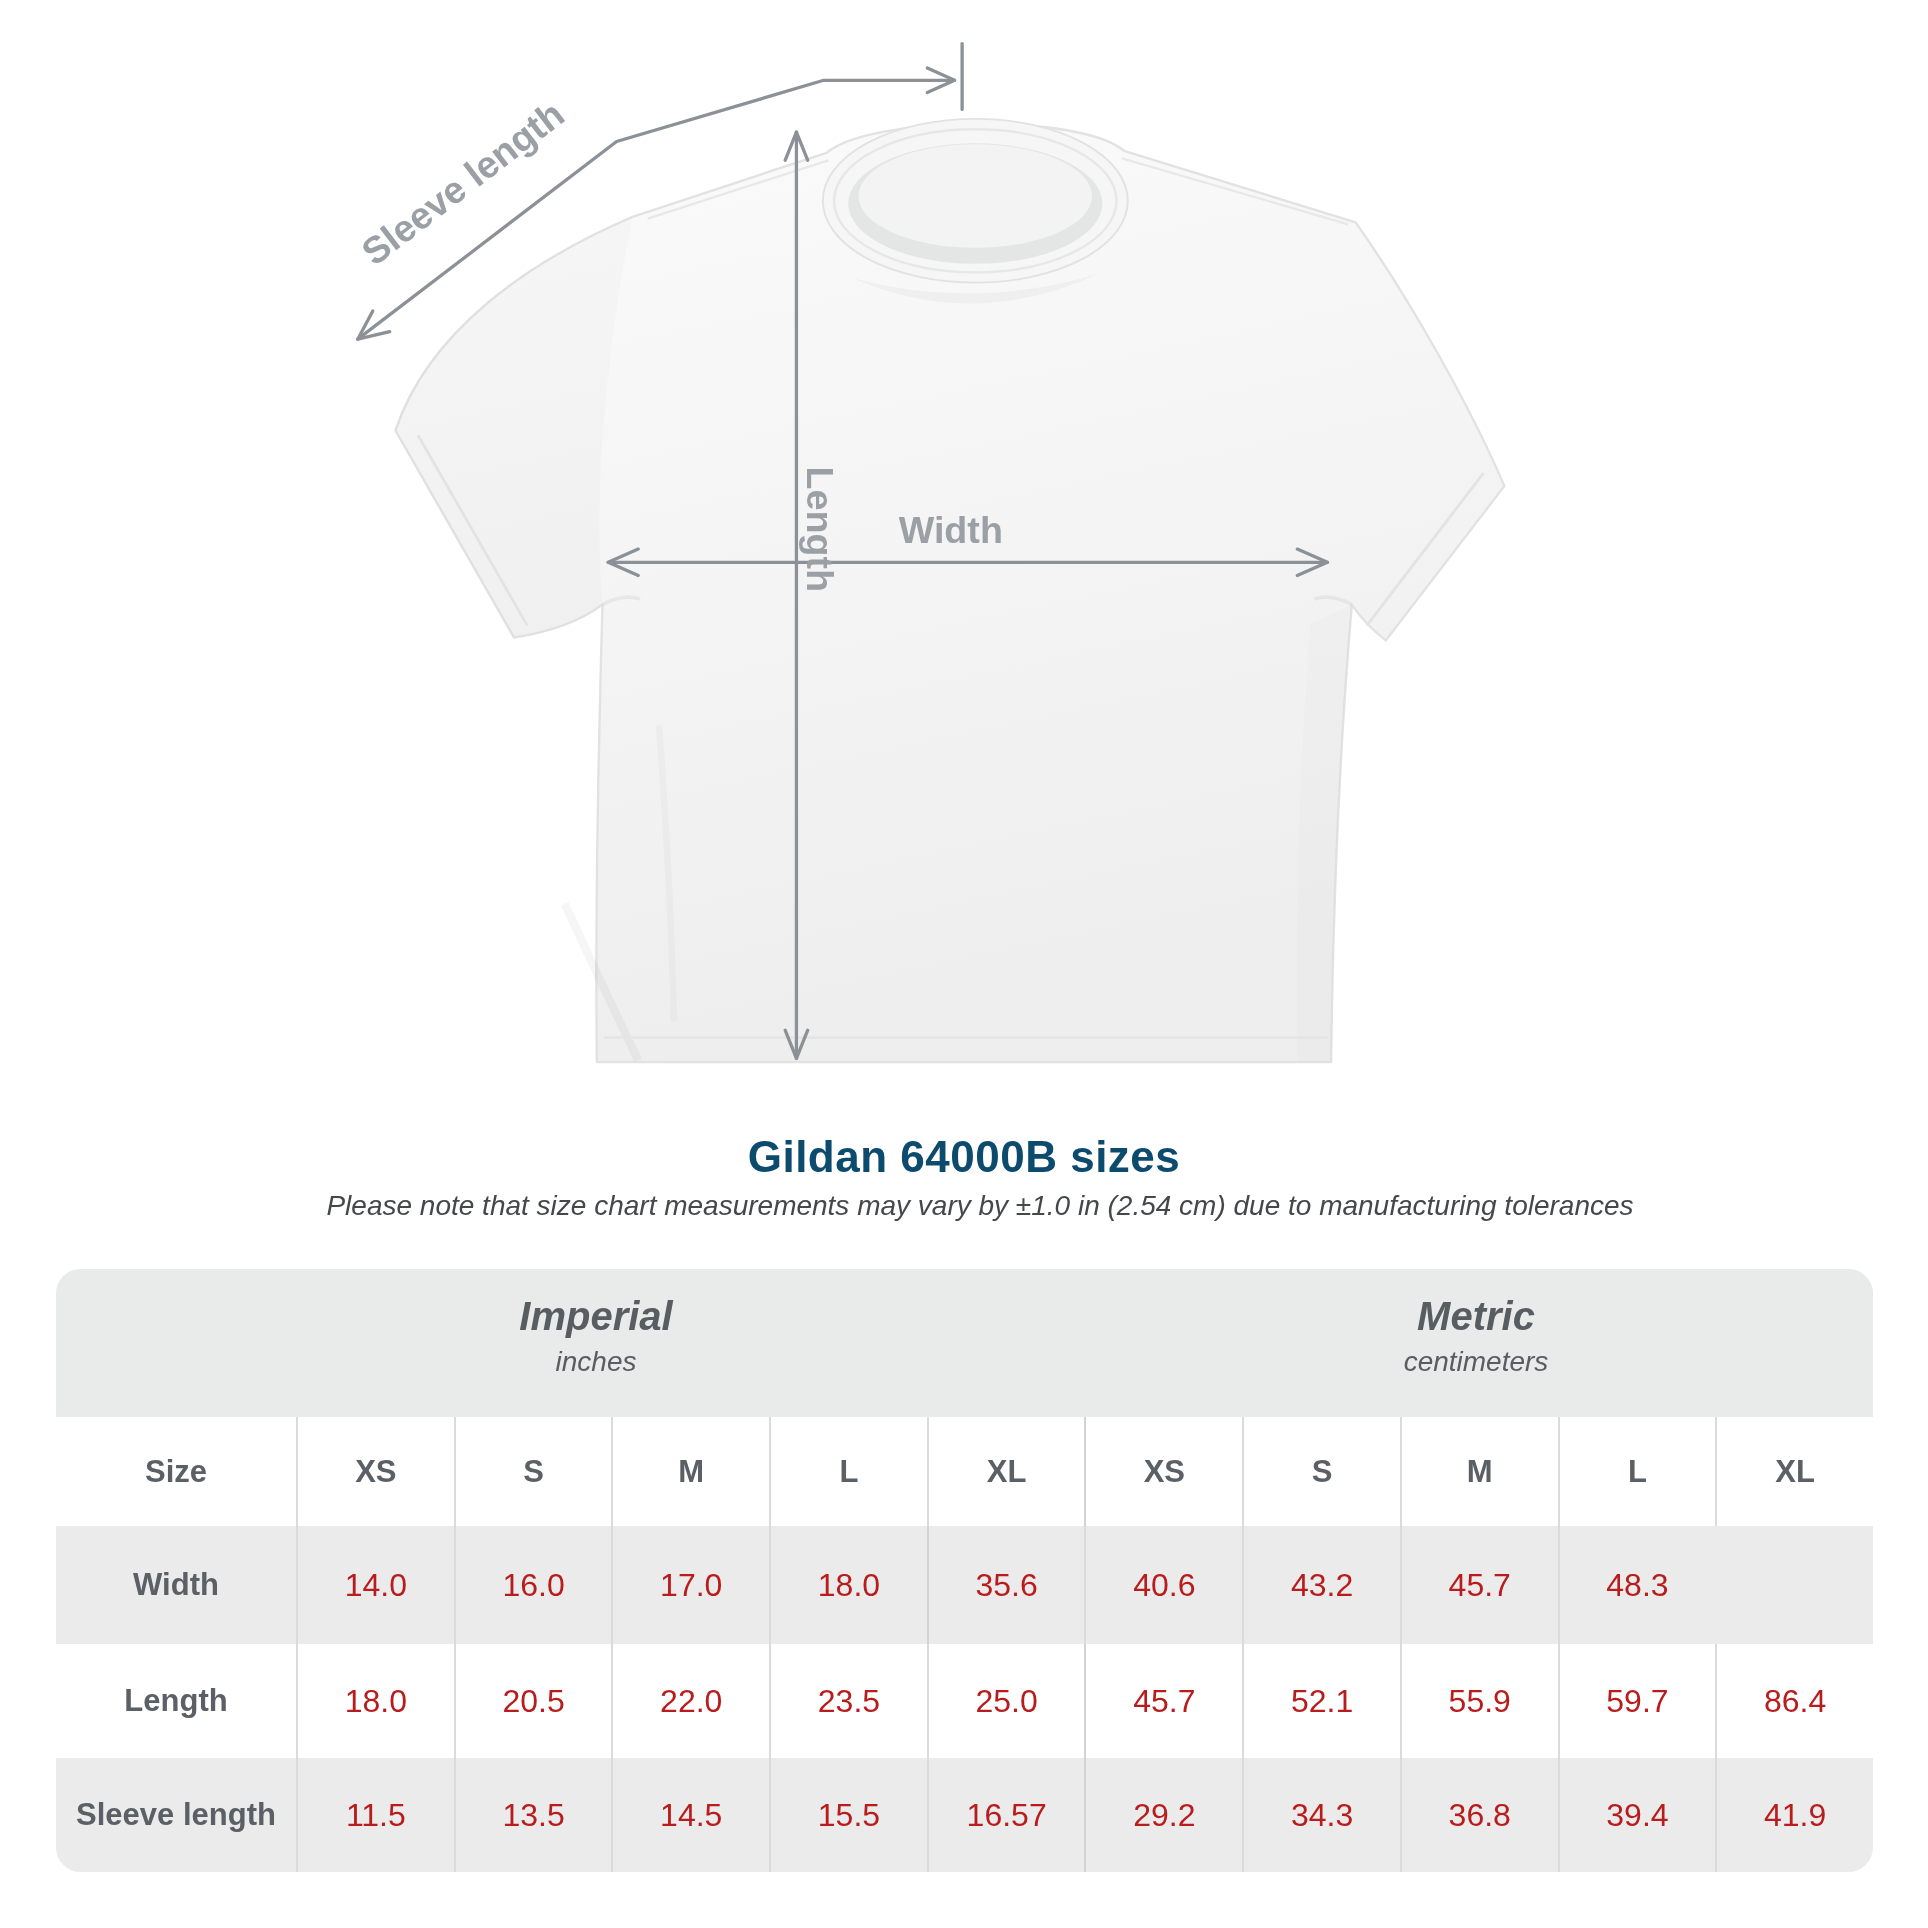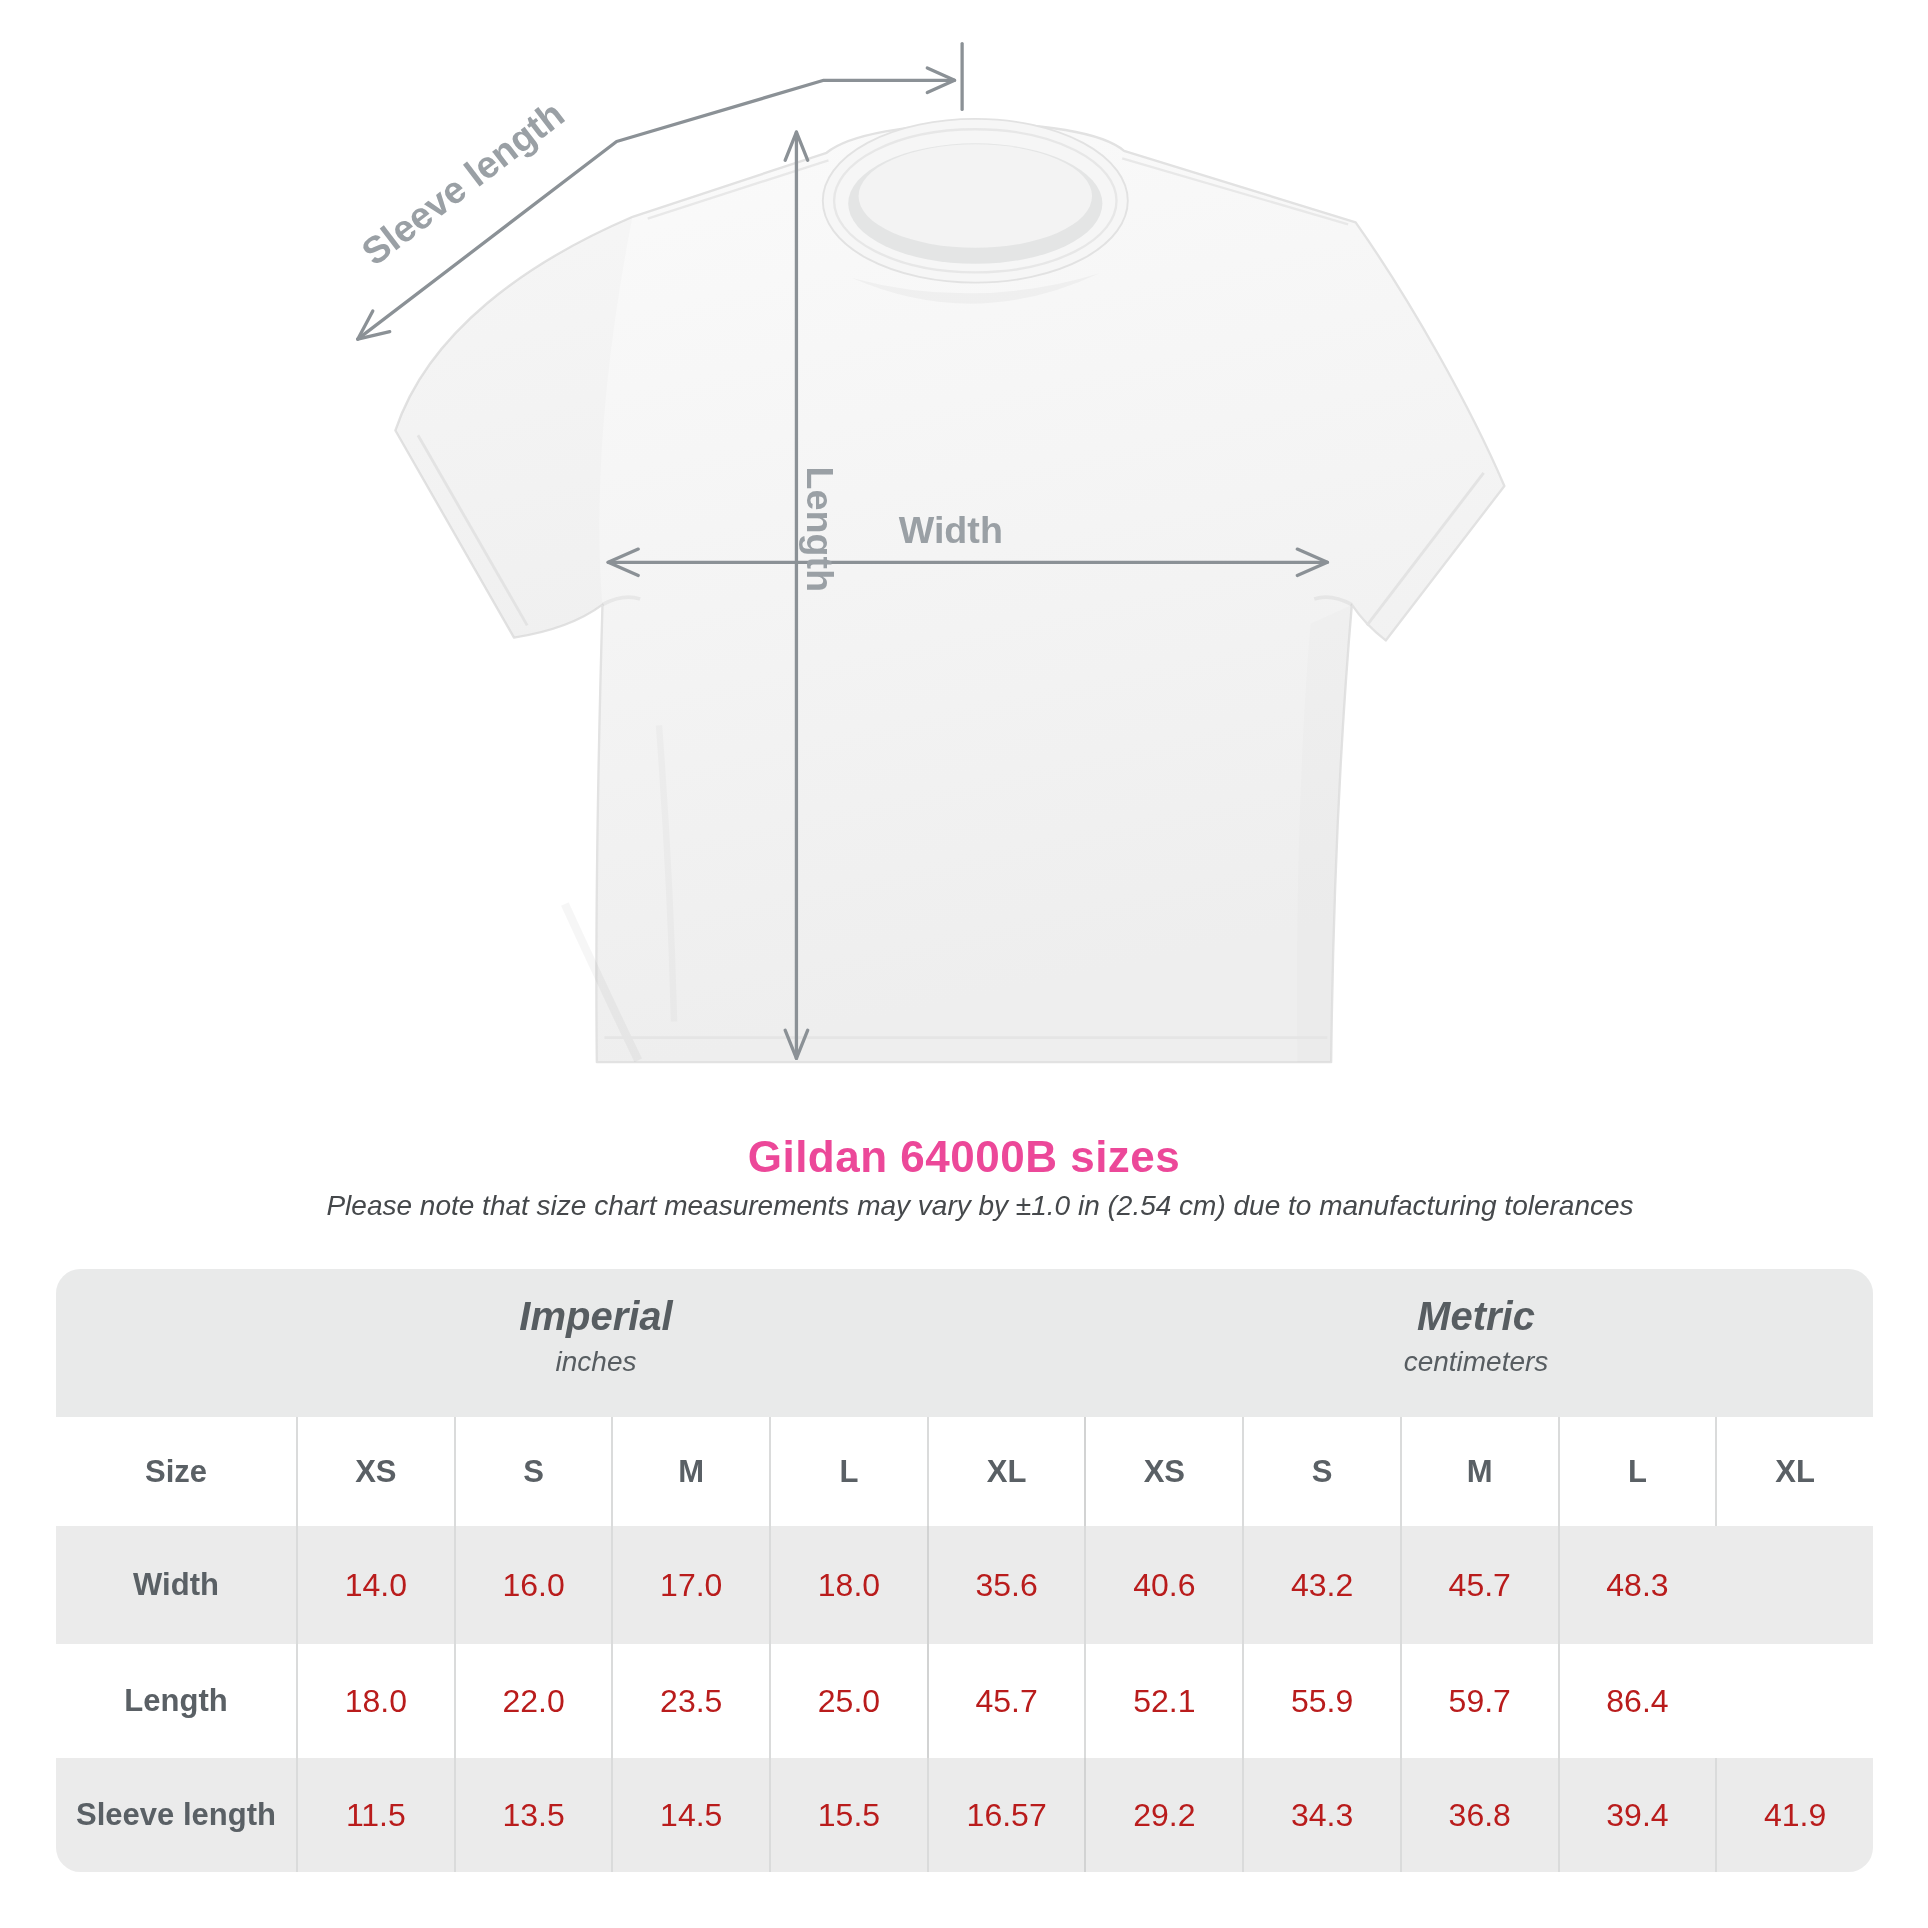--- a/index.html
+++ b/index.html
@@ -3,21 +3,21 @@
 <meta charset="utf-8">
 <style>
   html,body{margin:0;padding:0;background:#ffffff;}
   body{width:1928px;height:1928px;font-family:"Liberation Sans","DejaVu Sans",sans-serif;}
   .canvas{position:relative;width:1928px;height:1928px;background:#fff;overflow:hidden;}
 
   .diagram-svg{position:absolute;left:0;top:0;}
 
   .page-title{
     position:absolute;left:0;top:1132px;width:1928px;text-align:center;
-    font-size:44px;font-weight:bold;color:#ec4899;letter-spacing:0.5px;
+    font-size:44px;font-weight:bold;color:#0c4a6e;letter-spacing:0.5px;
   }
   .page-note{
     position:absolute;left:16px;top:1190px;width:1928px;text-align:center;
     font-size:28px;font-style:italic;color:#45484b;
   }
 
   .size-table{
     position:absolute;left:56px;top:1269px;width:1817px;height:603px;
     border-radius:24.5px;overflow:hidden;background:#ffffff;
   }
@@ -155,20 +155,21 @@
       <div class="cell vline-mid val">35.6</div>
       <div class="cell vline val">40.6</div>
       <div class="cell vline val">43.2</div>
       <div class="cell vline val">45.7</div>
       <div class="cell vline val">48.3</div>
     </div>
 
     <div class="trow r-length">
       <div class="cell lab">Length</div>
       <div class="cell vline val">18.0</div>
+      <div class="cell vline val">20.5</div>
       <div class="cell vline val">22.0</div>
       <div class="cell vline val">23.5</div>
       <div class="cell vline val">25.0</div>
       <div class="cell vline-mid val">45.7</div>
       <div class="cell vline val">52.1</div>
       <div class="cell vline val">55.9</div>
       <div class="cell vline val">59.7</div>
       <div class="cell vline val">86.4</div>
     </div>
 

